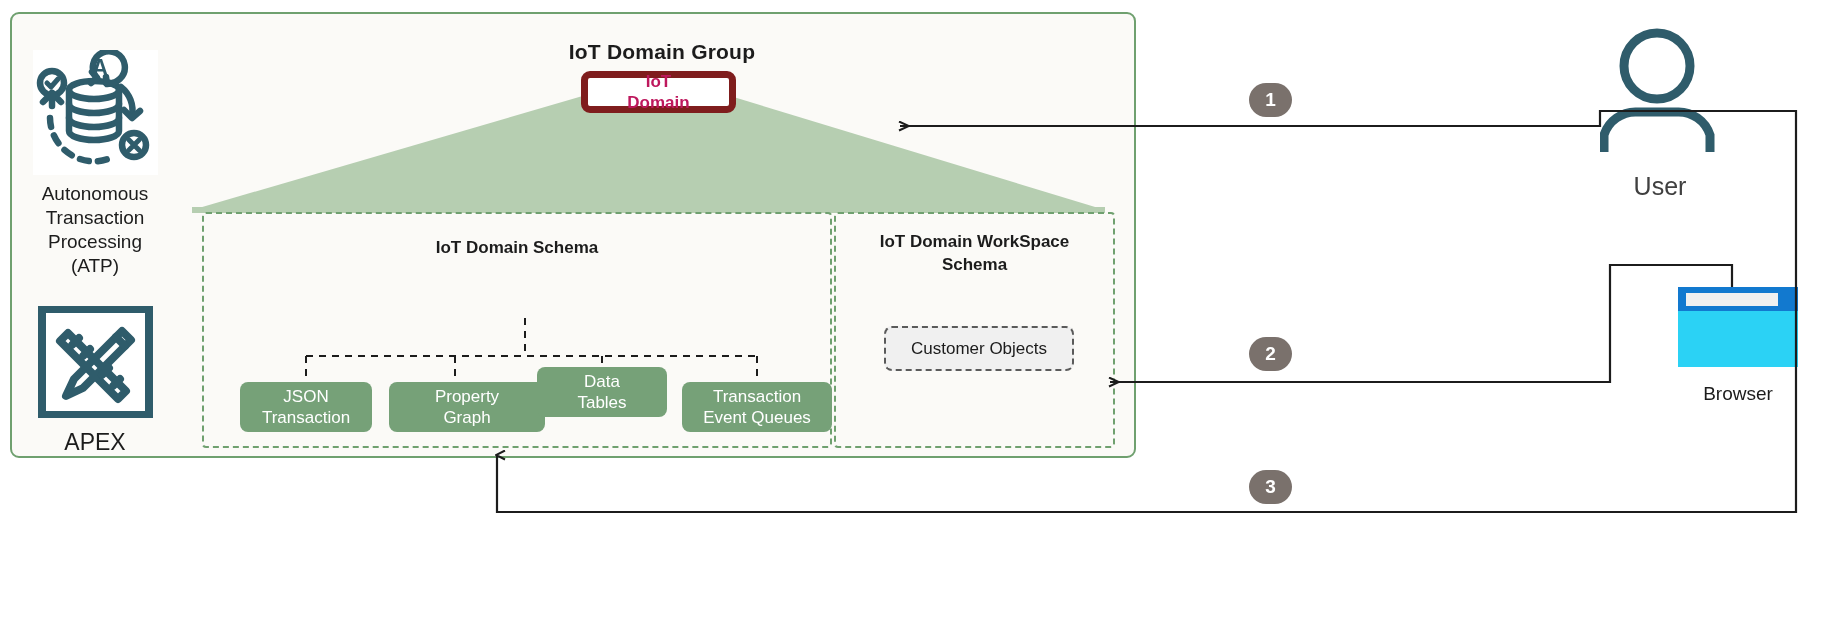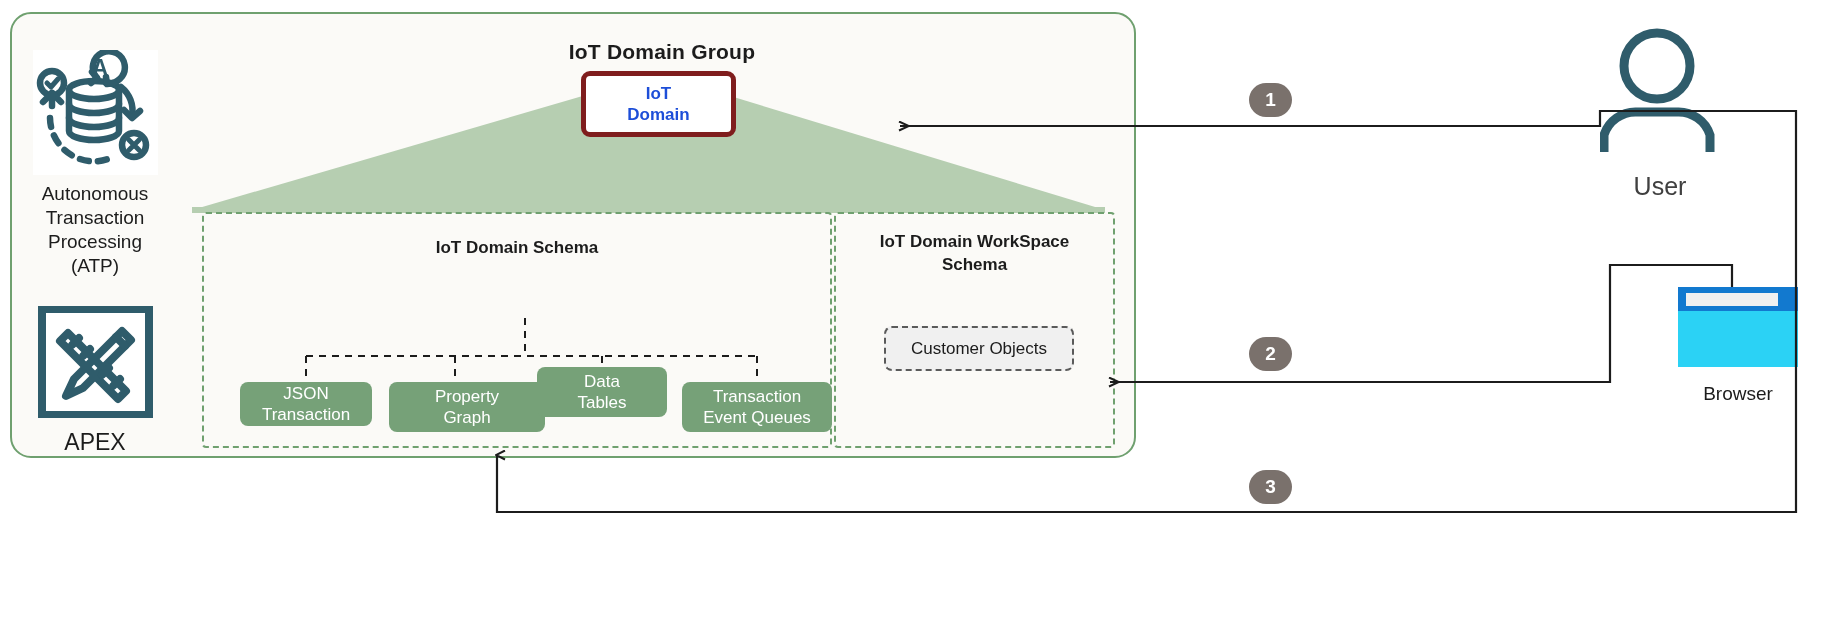--- a/index.html
+++ b/index.html
@@ -10,21 +10,21 @@
     overflow: hidden;
   }
   #stage { position: relative; width: 1829px; height: 621px; background: #ffffff; }
 
   
   .group-box {
     position: absolute;
     left: 10px; top: 12px; width: 1126px; height: 446px;
     background: #fbfaf7;
     border: 2.5px solid #6fa06f;
-    border-radius: 21px;
+    border-radius: 9px;
   }
   .group-title {
     position: absolute; left: 200px; top: 26px; width: 900px;
     text-align: center;
     font-size: 21px; font-weight: bold; color: #1c1c1c;
     letter-spacing: .2px;
   }
 
   
   .atp-icon-box {
@@ -42,27 +42,27 @@
   .apex-label {
     position: absolute; left: 8px; top: 415px; width: 150px;
     text-align: center; font-size: 23px; color: #1c1c1c;
   }
 
   
   .fan { position: absolute; left: 0; top: 0; width: 1126px; height: 446px; pointer-events: none; }
 
   
   .iot-domain-node {
-    position: absolute; left: 569px; top: 57px; width: 155px; height: 66px;
+    position: absolute; left: 569px; top: 57px; width: 155px; height: 42px;
     background: #ffffff;
-    border: 5px solid #7f1d1d;
+    border: 7px solid #7f1d1d;
     border-radius: 9px;
     display: flex; align-items: center; justify-content: center;
     text-align: center;
-    font-size: 17px; font-weight: bold; color: #1d4ed8;
+    font-size: 17px; font-weight: bold; color: #be185d;
     line-height: 21px;
     z-index: 5;
   }
 
   
   .dashed-panel {
     position: absolute;
     background: rgba(251,250,247,0.0);
     border: 2px dashed #6fa06f;
     border-radius: 4px;
@@ -85,21 +85,21 @@
     background: #76a178;
     border-radius: 8px;
     display: flex; align-items: center; justify-content: center;
     text-align: center;
     color: #ffffff;
     font-size: 17px;
     line-height: 21px;
     padding: 2px 6px;
   }
   .schema-objects { left: 380px; top: 257px; width: 266px; height: 47px; font-size: 18px; }
-  .leaf1 { left: 228px; top: 368px; width: 132px; height: 44px; }
+  .leaf1 { left: 228px; top: 368px; width: 132px; height: 50px; }
   .leaf2 { left: 377px; top: 368px; width: 156px; height: 50px; }
   .leaf3 { left: 525px; top: 353px; width: 130px; height: 50px; }
   .leaf4 { left: 670px; top: 368px; width: 150px; height: 50px; }
 
   
   .customer-objects {
     position: absolute; left: 872px; top: 312px; width: 190px; height: 45px;
     background: #f0f0f0;
     border: 2px dashed #5a5a5a;
     border-radius: 8px;

